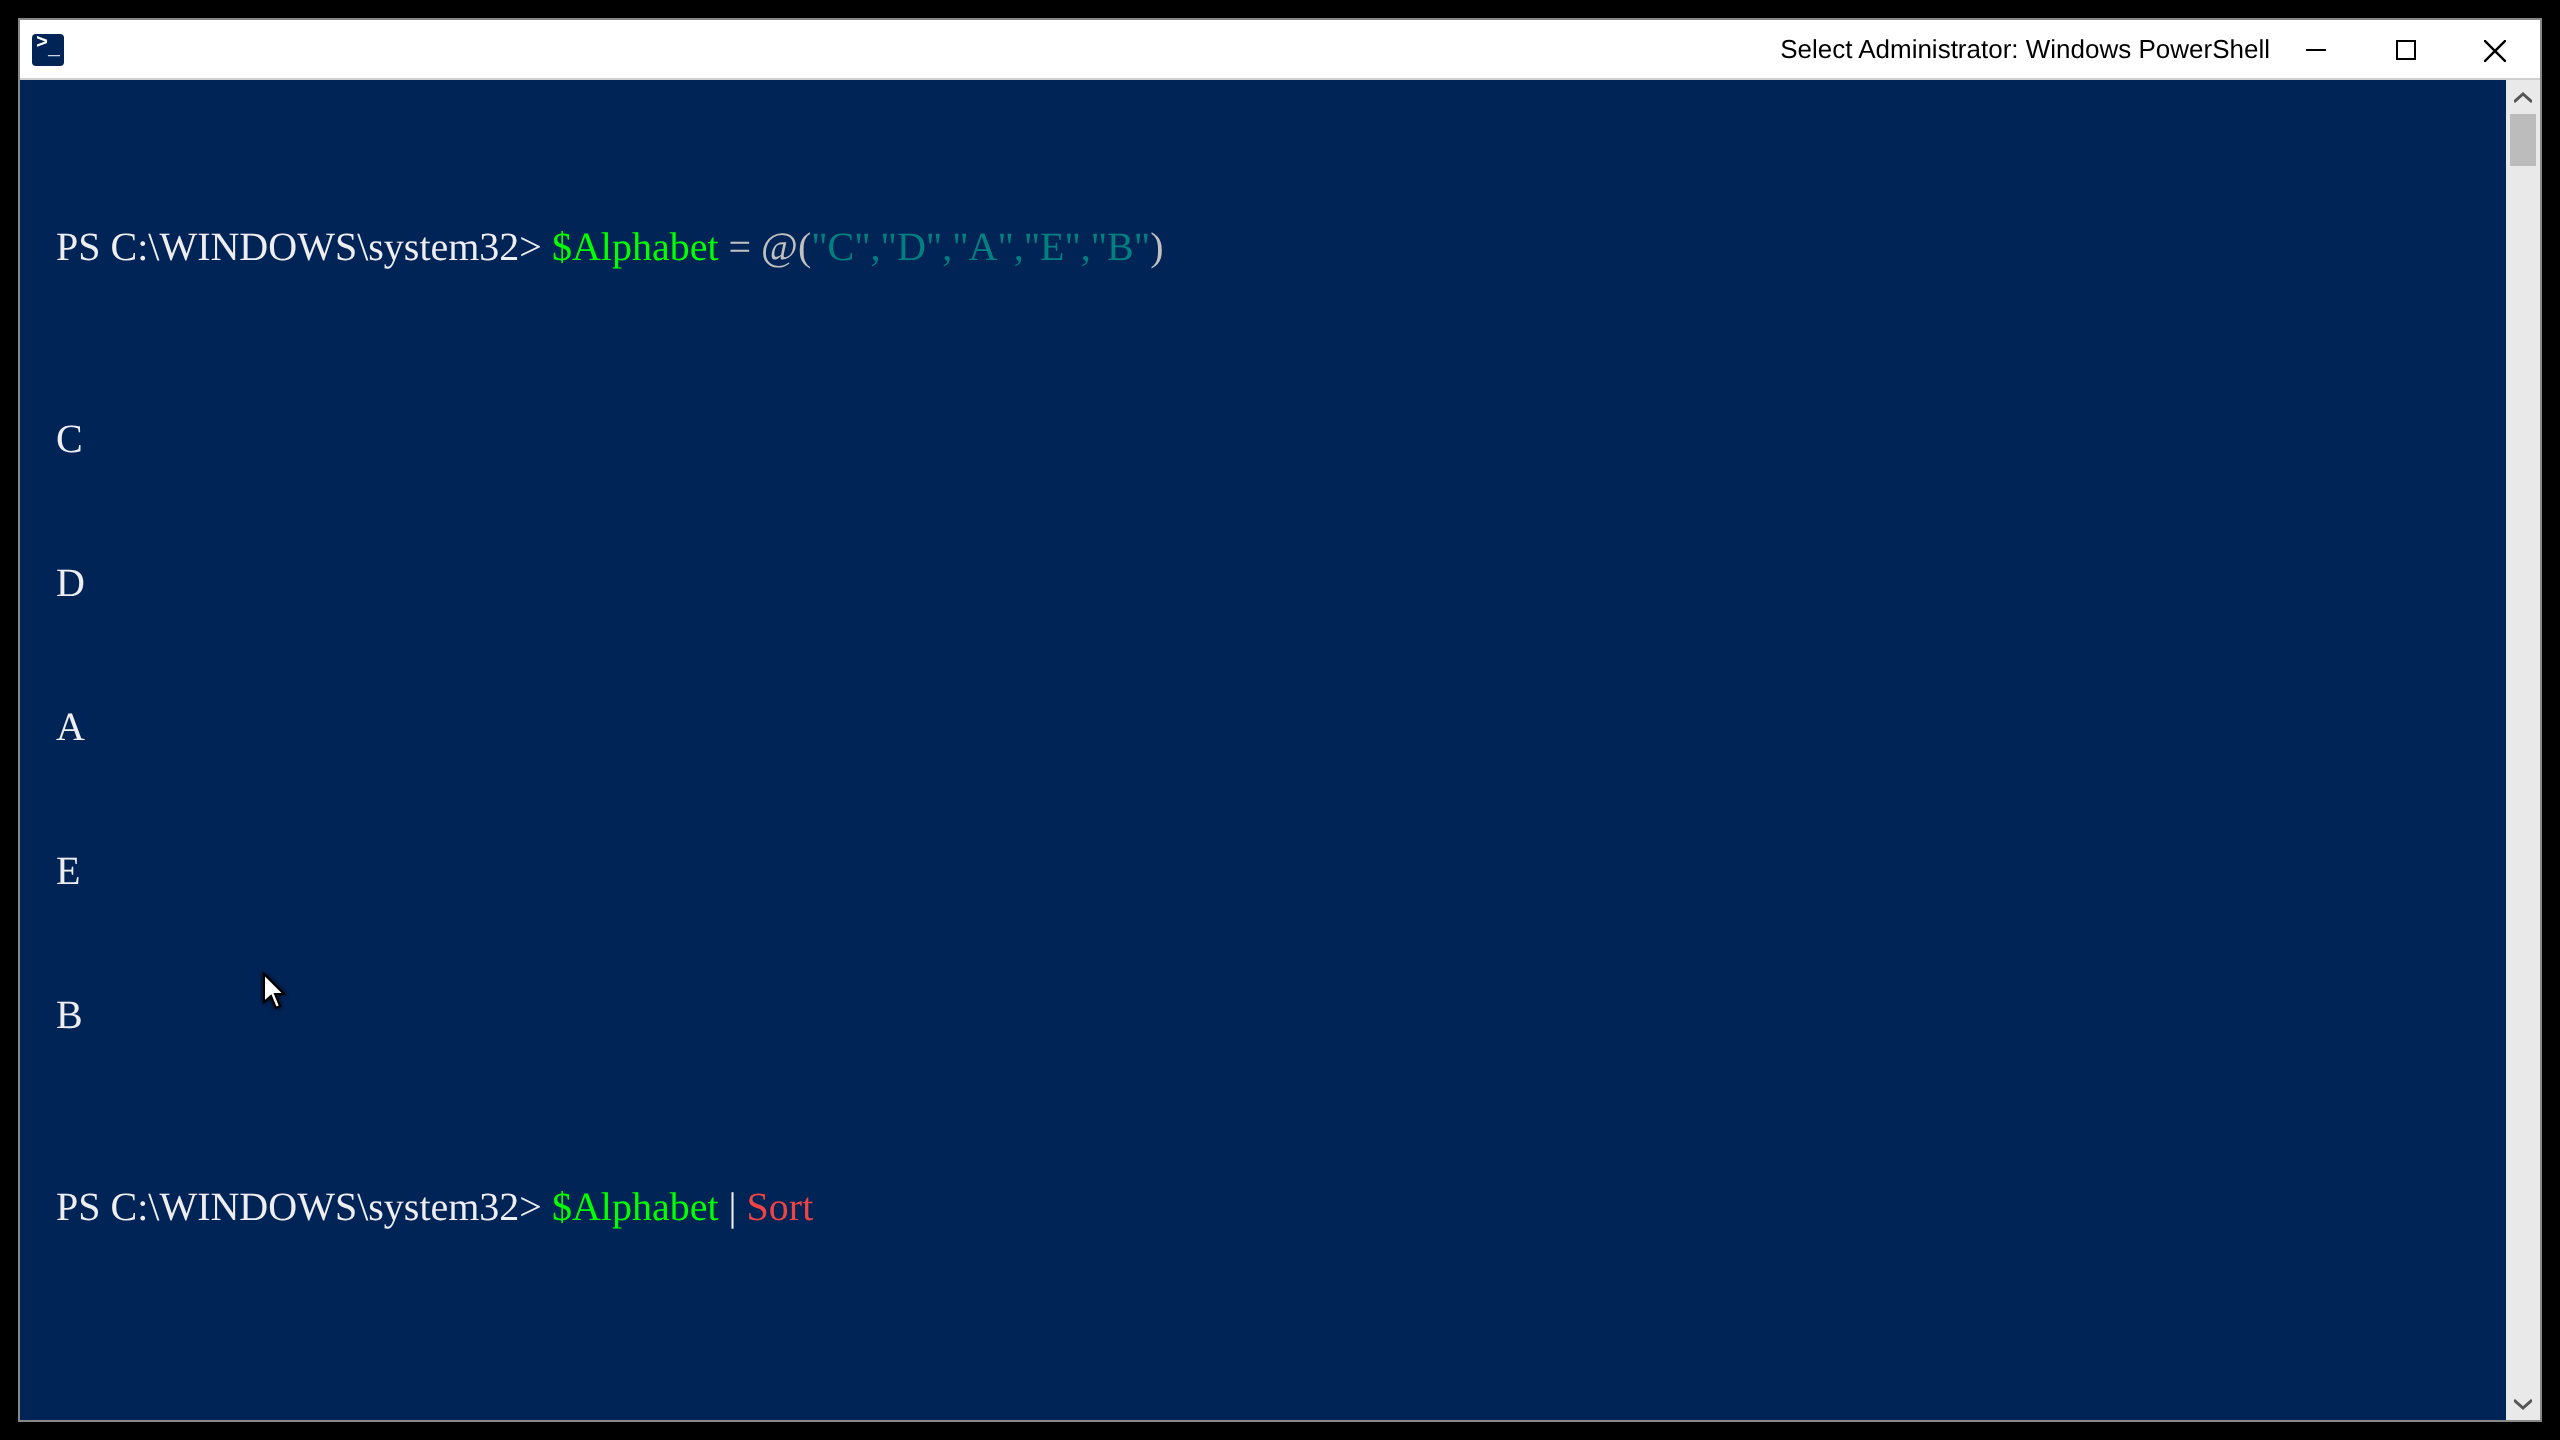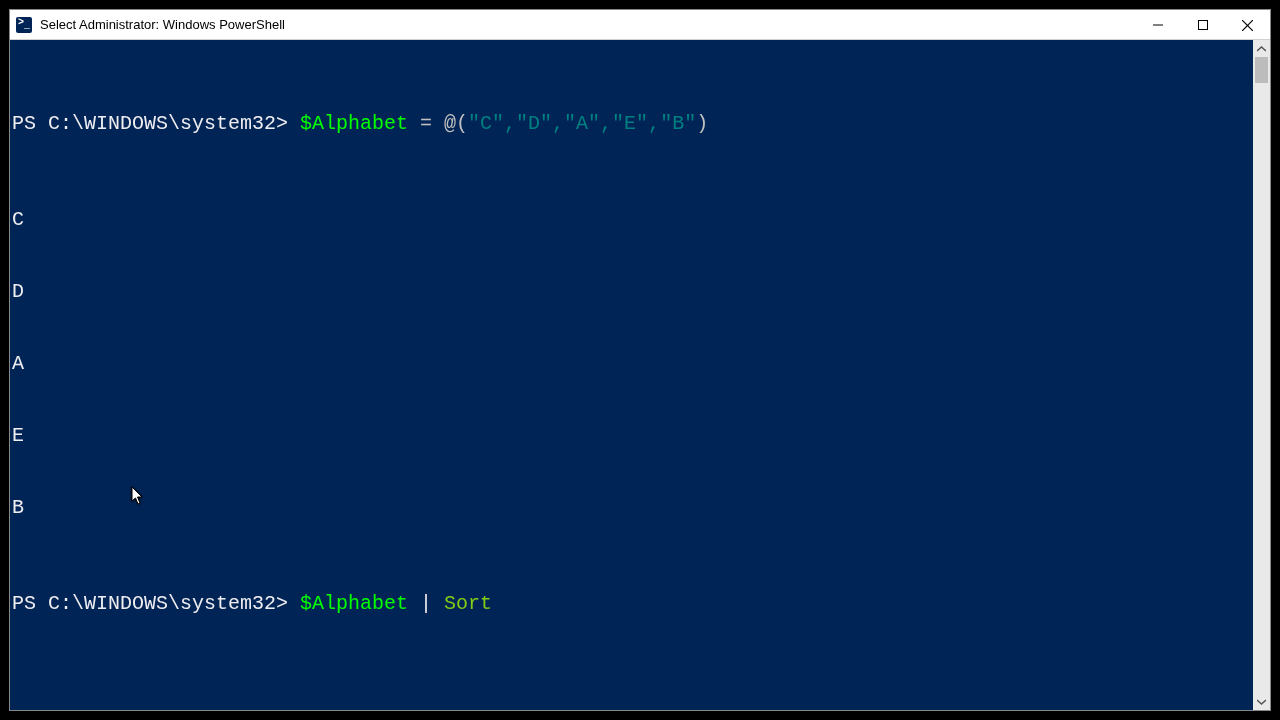--- a/index.html
+++ b/index.html
@@ -46,20 +46,21 @@
     font-weight: bold;
     position: absolute;
     right: 2px;
     bottom: 2px;
   }
   .title-text {
     font-family: 'Segoe UI', Tahoma, sans-serif;
     font-size: 13px;
     color: #000;
     flex: 1;
+    text-align: right;
   }
   .win-controls { display:flex; height:100%; }
   .win-btn {
     width: 45px;
     height: 30px;
     display:flex;
     align-items:center;
     justify-content:center;
     font-family: 'Segoe UI', sans-serif;
     font-size: 13px;
@@ -75,27 +76,27 @@
     flex:1;
     background:#012456;
     color:#eeedf0;
     font-size:20px;
     line-height:24px;
     white-space:pre;
     padding:0;
     overflow:hidden;
     position:relative;
   }
-  .line { height:24px; padding-left:2px; }
+  .line { height:24px; padding-left:18px;font-family:Liberation Serif, serif; }
   .prompt { color:#eeedf0; }
   .var   { color:#00ff00; }
   .op    { color:#c0c0c0; }
   .str   { color:#008080; }
   .pipe  { color:#eeedf0; }
-  .cmd   { color:#84cc16; }
+  .cmd   { color:#ef4444; }
   .out   { color:#eeedf0; }
   .mouse-pointer {
     position:absolute;
     left:25px;
     top:422px;
     width:14px; height:20px;
     pointer-events:none;
     z-index:50;
   }
   .mouse-pointer svg { filter: drop-shadow(0 0 1px #000); }

